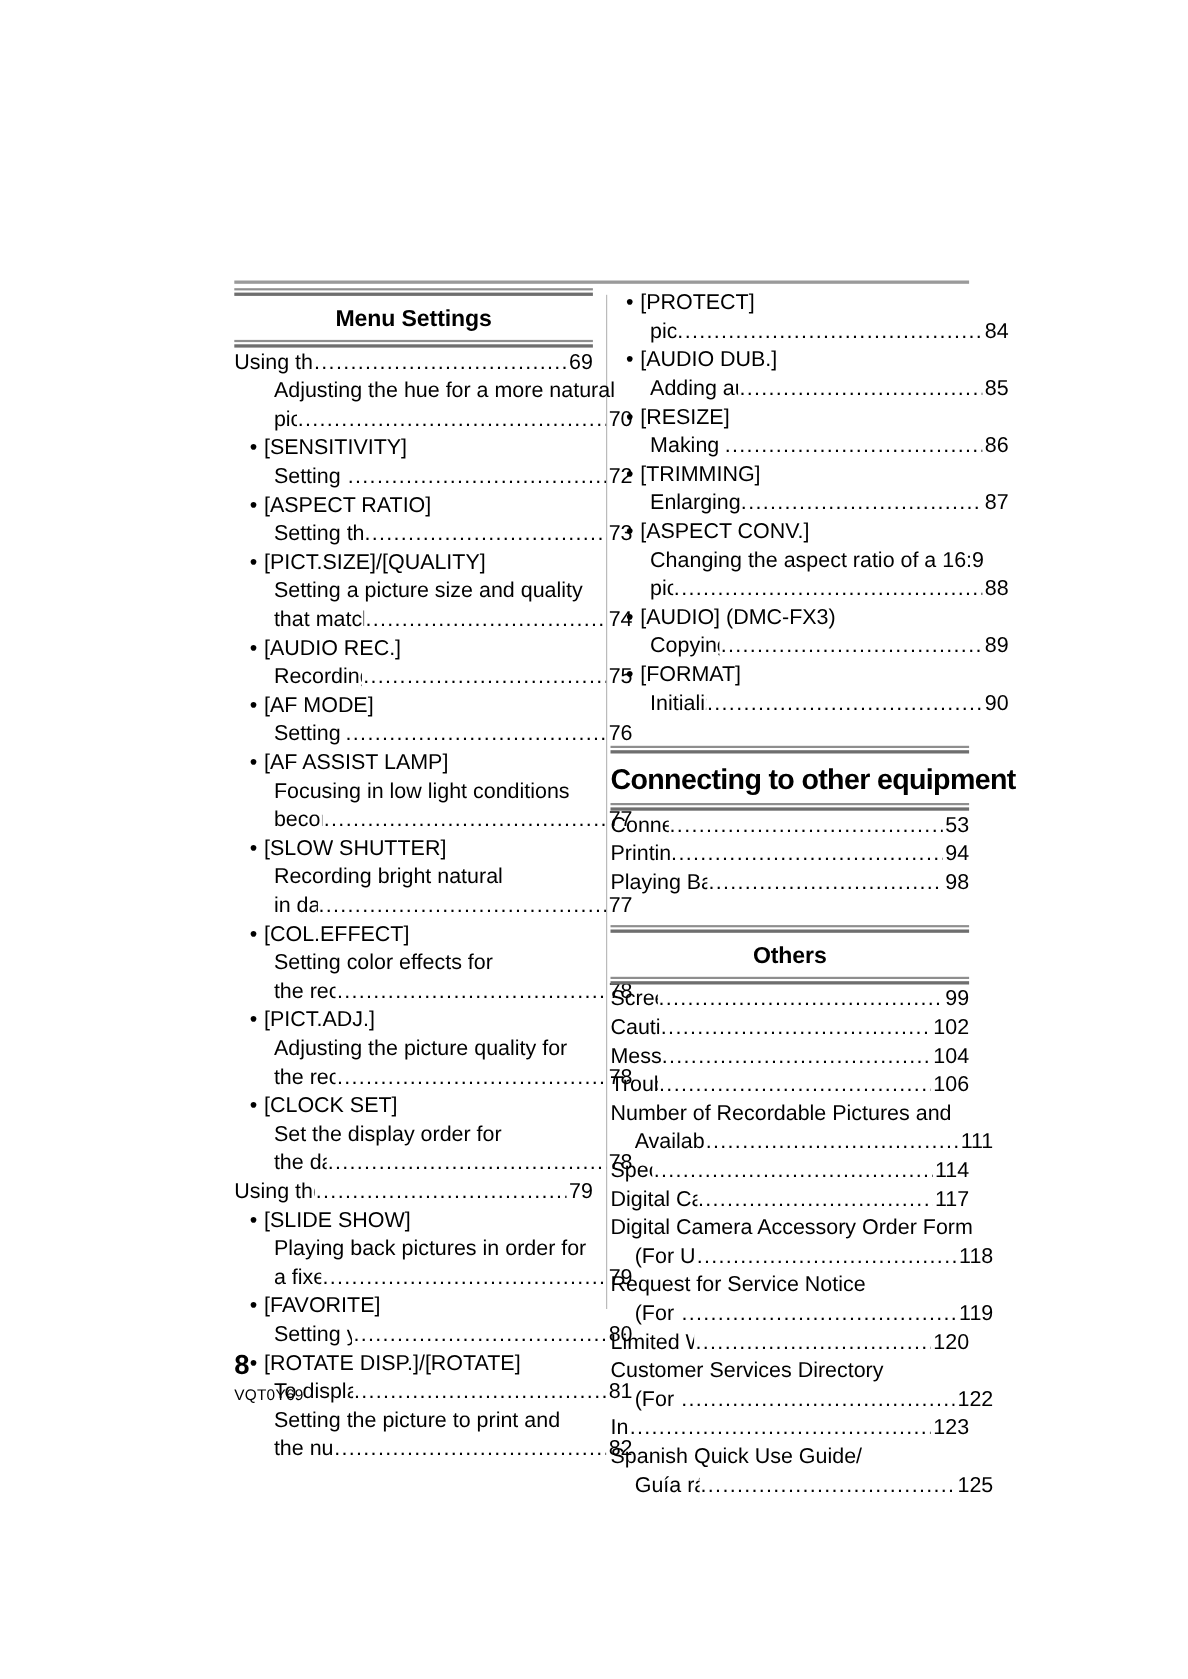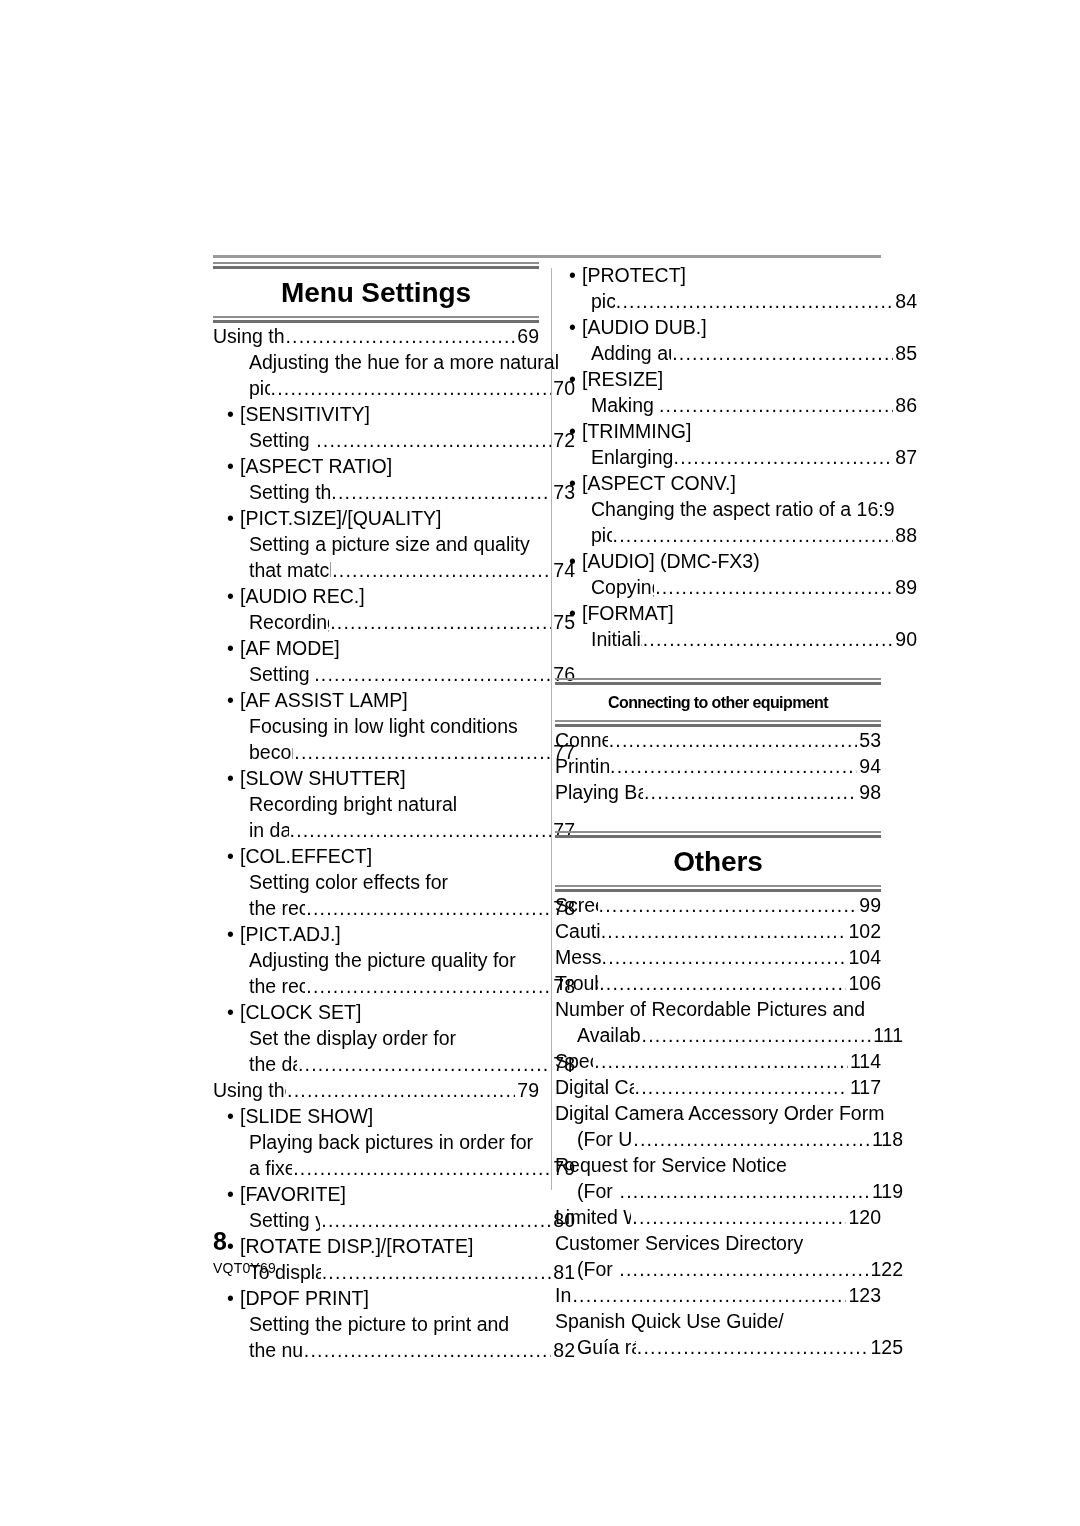--- a/index.html
+++ b/index.html
@@ -98,30 +98,30 @@
   }
   .rule-double-bot::after {
     content: "";
     position: absolute;
     left: 0; top: 4px;
     width: 100%;
     height: 3px;
     background: #6e6e6e;
   }
   .section-title {
-    font-size: 28px;
+    font-size: 21px;
     font-weight: bold;
     text-align: center;
     line-height: 1;
     padding: 10px 0 9px 0;
     letter-spacing: -0.1px;
     white-space: nowrap;
   }
   .section-title.tight {
-    font-size: 16px;
+    font-size: 26px;
     letter-spacing: -0.6px;
   }
 
   
   .toc {
     font-size: 19.5px;
     line-height: 26px;
   }
 
   
@@ -299,21 +299,20 @@
             <span class="txt">Setting your favorite pictures</span>
             <span class="dots">........................................................................................................................</span>
             <span class="pg">80</span>
           </div>
           <div class="lv1-head"><span class="bul">•</span><span>[ROTATE DISP.]/[ROTATE]</span></div>
           <div class="lv2 ln">
             <span class="txt">To display the picture rotated</span>
             <span class="dots">........................................................................................................................</span>
             <span class="pg">81</span>
           </div>
-          <div class="lv1-head"><span class="bul">•</span><span>[DPOF PRINT]</span></div>
           <div class="lv2 ln-plain"><span>Setting the picture to print and</span></div>
           <div class="lv2 ln">
             <span class="txt">the number of prints</span>
             <span class="dots">........................................................................................................................</span>
             <span class="pg">82</span>
           </div>
         </div>
 
     </div>
 

